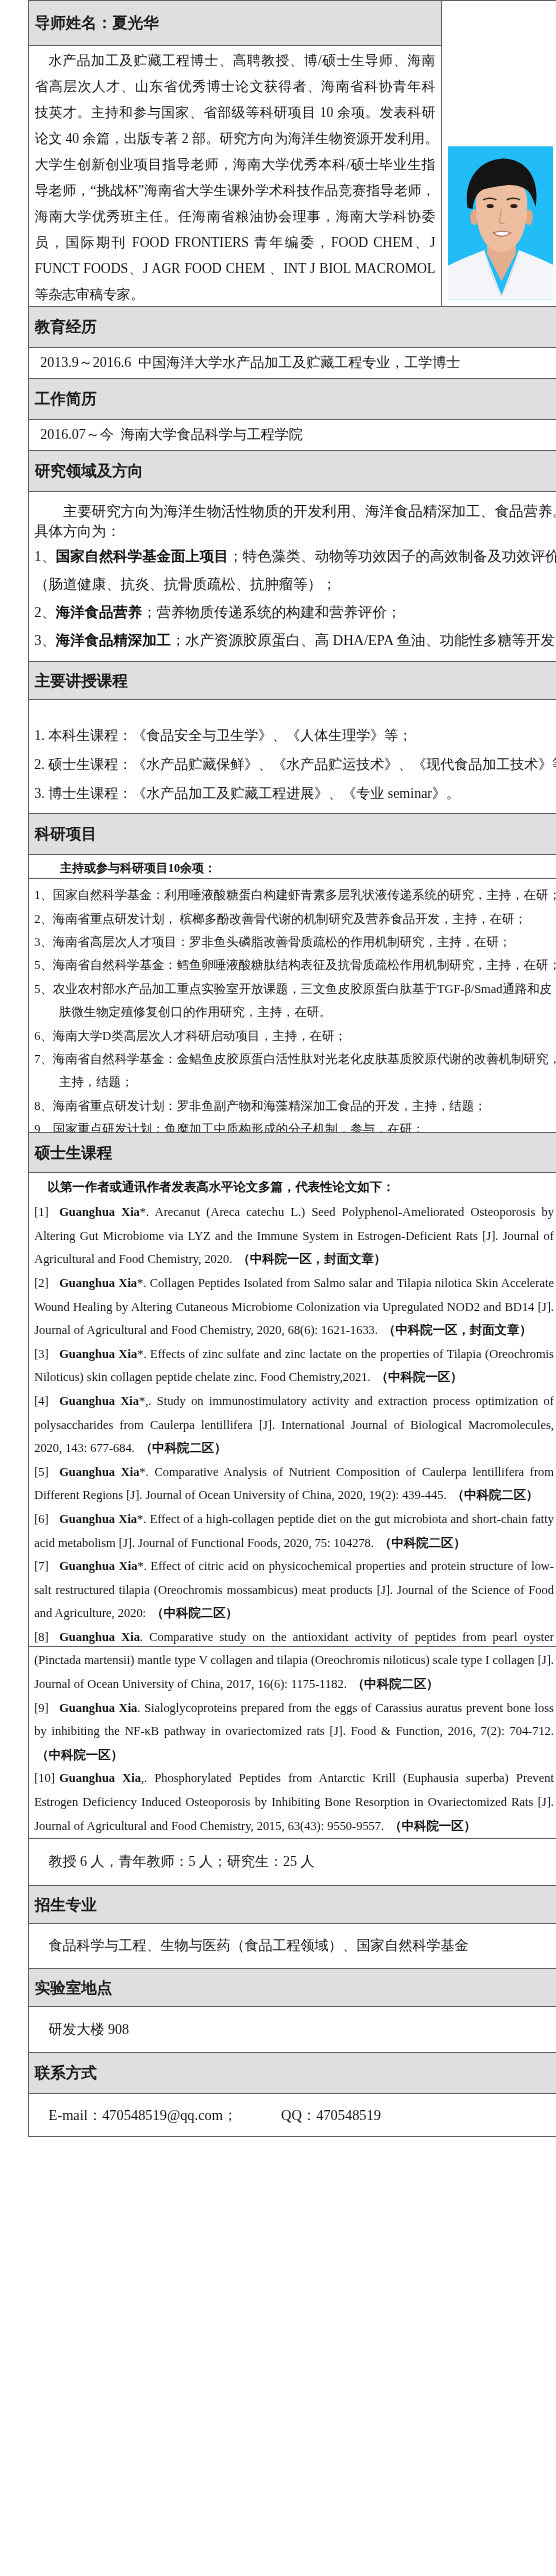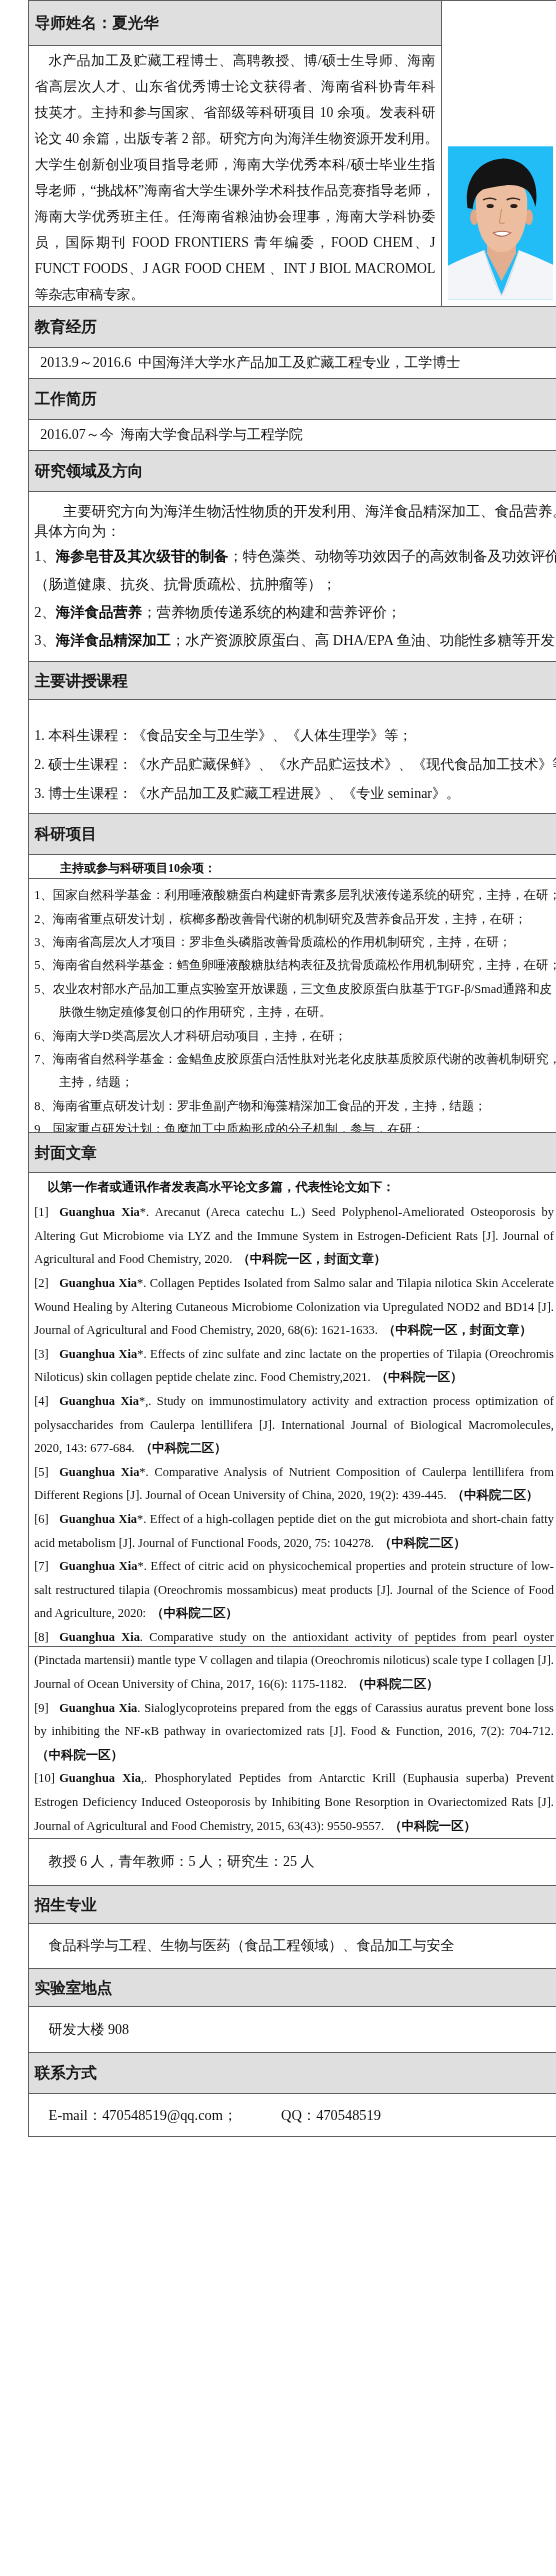--- a/index.html
+++ b/index.html
@@ -92,21 +92,21 @@
       <span>工作简历</span>
     </div>
   <div class="row mid work-c" style="height:31px"><span>2016.07～今  海南大学食品科学与工程学院</span></div>
 
   <div class="row hdr" style="height:41px">
       <span>研究领域及方向</span>
     </div>
   <div class="row res-c" style="height:170px">
     <div class="res-intro">主要研究方向为海洋生物活性物质的开发利用、海洋食品精深加工、食品营养。</div>
     <div class="res-intro2">具体方向为：</div>
-    <div class="res-item"><span>1、</span><span class="lbl">海参皂苷及其次级苷的制备</span><span>；特色藻类、动物等功效因子的高效制备及功效评价
+    <div class="res-item"><span>1、</span><span class="lbl">国家自然科学基金面上项目</span><span>；特色藻类、动物等功效因子的高效制备及功效评价
 （肠道健康、抗炎、抗骨质疏松、抗肿瘤等）；</span></div>
     <div class="res-item"><span>2、</span><span class="lbl">海洋食品营养</span><span>；营养物质传递系统的构建和营养评价；</span></div>
     <div class="res-item"><span>3、</span><span class="lbl">海洋食品精深加工</span><span>；水产资源胶原蛋白、高 DHA/EPA 鱼油、功能性多糖等开发。</span></div>
   </div>
 
   <div class="row hdr" style="height:38px">
       <span>主要讲授课程</span>
     </div>
   <div class="row crs-c" style="height:114px">
     <div class="crs-item">1. 本科生课程：《食品安全与卫生学》、《人体生理学》等；</div>
@@ -132,42 +132,42 @@
 主持，结题；</div>
     <div class="prj-item">8、海南省重点研发计划：罗非鱼副产物和海藻精深加工食品的开发，主持，结题；</div>
     <div class="prj-item">9、国家重点研发计划：鱼糜加工中质构形成的分子机制，参与，在研；</div>
     <div class="prj-item">10、国家重点研发计划：水产品脂质的构效关系与营养作用机制，参与，在研；</div>
     <div class="prj-item">11、国家海洋局：南海鱼类加工副产物的高值化利用及产业链构建，参与，在研；</div>
     <div class="prj-item">12、国家自然科学基金面上项目，海参皂苷及其次级苷的制备、结构解析及增加骨密度作用机制
 研究，参与，在研；</div>
   </div>
 
   <div class="row hdr" style="height:40px">
-      <span>封面文章</span>
+      <span>硕士生课程</span>
     </div>
   <div class="row pap-c" style="height:666px">
     <div class="pap-sum">以第一作者或通讯作者发表高水平论文多篇，代表性论文如下：</div>
     <p class="paper"><span class="p-idx">[1]</span><span class="p-author">Guanghua Xia</span><span>*</span><span>. Arecanut (Areca catechu L.) Seed Polyphenol-Ameliorated Osteoporosis by Altering Gut Microbiome via LYZ and the Immune System in Estrogen-Deficient Rats [J]. Journal of Agricultural and Food Chemistry, 2020.</span> <span class="p-tag">（中科院一区，封面文章）</span></p>
     <p class="paper"><span class="p-idx">[2]</span><span class="p-author">Guanghua Xia</span><span>*</span><span>. Collagen Peptides Isolated from Salmo salar and Tilapia nilotica Skin Accelerate Wound Healing by Altering Cutaneous Microbiome Colonization via Upregulated NOD2 and BD14 [J]. Journal of Agricultural and Food Chemistry, 2020, 68(6): 1621-1633.</span> <span class="p-tag">（中科院一区，封面文章）</span></p>
     <p class="paper"><span class="p-idx">[3]</span><span class="p-author">Guanghua Xia</span><span>*</span><span>. Effects of zinc sulfate and zinc lactate on the properties of Tilapia (Oreochromis Niloticus) skin collagen peptide chelate zinc. Food Chemistry,2021.</span> <span class="p-tag">（中科院一区）</span></p>
     <p class="paper"><span class="p-idx">[4]</span><span class="p-author">Guanghua Xia</span><span>*,</span><span>. Study on immunostimulatory activity and extraction process optimization of polysaccharides from Caulerpa lentillifera [J]. International Journal of Biological Macromolecules, 2020, 143: 677-684.</span> <span class="p-tag">（中科院二区）</span></p>
     <p class="paper"><span class="p-idx">[5]</span><span class="p-author">Guanghua Xia</span><span>*</span><span>. Comparative Analysis of Nutrient Composition of Caulerpa lentillifera from Different Regions [J]. Journal of Ocean University of China, 2020, 19(2): 439-445.</span> <span class="p-tag">（中科院二区）</span></p>
     <p class="paper"><span class="p-idx">[6]</span><span class="p-author">Guanghua Xia</span><span>*</span><span>. Effect of a high-collagen peptide diet on the gut microbiota and short-chain fatty acid metabolism [J]. Journal of Functional Foods, 2020, 75: 104278.</span> <span class="p-tag">（中科院二区）</span></p>
     <p class="paper"><span class="p-idx">[7]</span><span class="p-author">Guanghua Xia</span><span>*</span><span>. Effect of citric acid on physicochemical properties and protein structure of low-salt restructured tilapia (Oreochromis mossambicus) meat products [J]. Journal of the Science of Food and Agriculture, 2020:</span> <span class="p-tag">（中科院二区）</span></p>
     <p class="paper"><span class="row-divider"></span><span class="p-idx">[8]</span><span class="p-author">Guanghua Xia</span><span></span><span>. Comparative study on the antioxidant activity of peptides from pearl oyster (Pinctada martensii) mantle type V collagen and tilapia (Oreochromis niloticus) scale type I collagen [J]. Journal of Ocean University of China, 2017, 16(6): 1175-1182.</span> <span class="p-tag">（中科院二区）</span></p>
     <p class="paper"><span class="p-idx">[9]</span><span class="p-author">Guanghua Xia</span><span></span><span>. Sialoglycoproteins prepared from the eggs of Carassius auratus prevent bone loss by inhibiting the NF-κB pathway in ovariectomized rats [J]. Food &amp; Function, 2016, 7(2): 704-712.</span> <span class="p-tag">（中科院一区）</span></p>
     <p class="paper"><span class="p-idx">[10]</span><span class="p-author">Guanghua Xia</span><span>,</span><span>. Phosphorylated Peptides from Antarctic Krill (Euphausia superba) Prevent Estrogen Deficiency Induced Osteoporosis by Inhibiting Bone Resorption in Ovariectomized Rats [J]. Journal of Agricultural and Food Chemistry, 2015, 63(43): 9550-9557.</span> <span class="p-tag">（中科院一区）</span></p>
   </div>
 
   <div class="row mid info-c" style="height:47px"><span>教授 6 人，青年教师：5 人；研究生：25 人</span></div>
 
   <div class="row hdr" style="height:38px">
       <span>招生专业</span>
     </div>
-  <div class="row mid info-c" style="height:45px"><span>食品科学与工程、生物与医药（食品工程领域）、食品加工与安全</span></div>
+  <div class="row mid info-c" style="height:45px"><span>食品科学与工程、生物与医药（食品工程领域）、国家自然科学基金</span></div>
 
   <div class="row hdr" style="height:38px">
       <span>实验室地点</span>
     </div>
   <div class="row mid info-c" style="height:46px"><span>研发大楼 908</span></div>
 
   <div class="row hdr" style="height:41px">
       <span>联系方式</span>
     </div>
   <div class="row mid con-c" style="height:43px">

